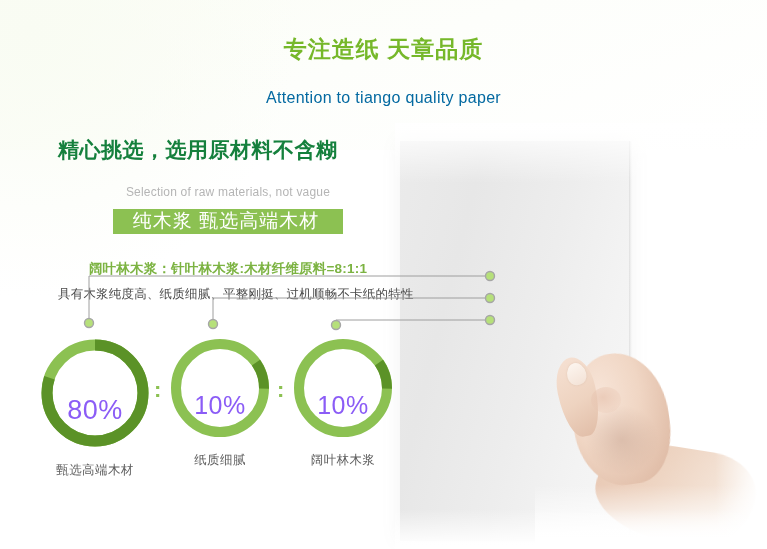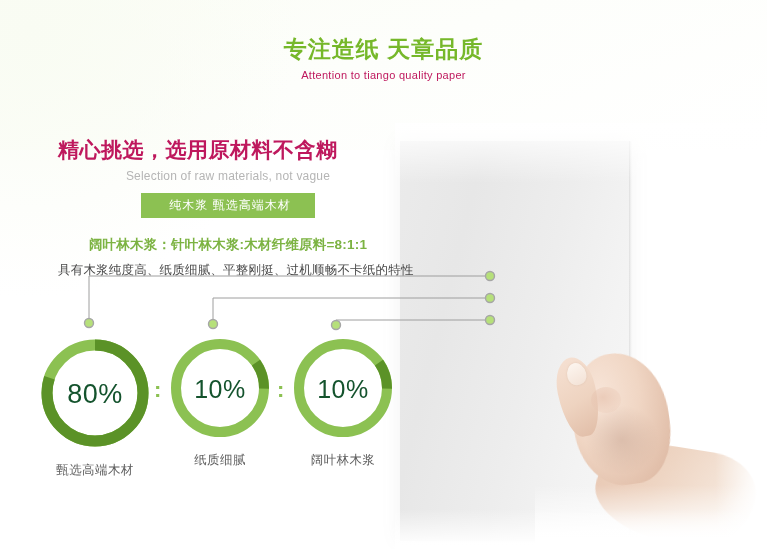--- a/index.html
+++ b/index.html
@@ -50,25 +50,26 @@
   }
   .header-title {
     font-size: 23px;
     font-weight: bold;
     color: #76b82a;
     letter-spacing: 1px;
     line-height: 30px;
     white-space: nowrap;
   }
   .header-subtitle {
-    font-size: 11px;
-    color: #be185d;
+    font-size: 16px;
+    color: #0369a1;
     line-height: 22px;
     letter-spacing: 0.3px;
     white-space: nowrap;
+    margin-top: 23px;
   }
 
   
   .photo {
     position: absolute;
     left: 395px;
     top: 95px;
     width: 372px;
     height: 454px;
   }
@@ -191,50 +192,50 @@
   
   .lead-block {
     position: absolute;
     left: 58px;
     top: 136px;
     width: 340px;
   }
   .lead-title {
     font-size: 21px;
     font-weight: bold;
-    color: #be185d;
+    color: #15803d;
     letter-spacing: 0.5px;
     line-height: 28px;
     white-space: nowrap;
   }
   .lead-subtitle {
-    margin-top: 3px;
+    margin-top: 19px;
     font-size: 12px;
     color: #b5b5b5;
     text-align: center;
     line-height: 18px;
     letter-spacing: 0.2px;
     white-space: nowrap;
   }
   .badge-row {
     margin-top: 8px;
     text-align: center;
   }
   .green-badge {
     display: inline-block;
     background: #8cc152;
     color: #ffffff;
-    font-size: 12px;
+    font-size: 19px;
     line-height: 22px;
-    padding: 1px 24px 2px 28px;
+    padding: 1px 24px 2px 20px;
     letter-spacing: 1px;
     white-space: nowrap;
   }
   .ratio-line {
-    margin-top: 18px;
+    margin-top: 26px;
     text-align: center;
     font-size: 13.5px;
     font-weight: bold;
     color: #7cb342;
     letter-spacing: 0.2px;
     white-space: nowrap;
   }
   .desc-line {
     margin-top: 8px;
     text-align: center;
@@ -278,28 +279,28 @@
     height: 108px;
     margin: 0 auto;
   }
   .donut-item.i0 .donut-wrap { width: 118px; height: 118px; }
 
   .donut-wrap svg { display: block; }
 
   .donut-value {
     position: absolute;
     left: 0;
-    top: 1px;
+    top: 17px;
     width: 100%;
     height: 100%;
     display: flex;
     align-items: center;
     justify-content: center;
     font-size: 25px;
-    color: #14532d;
+    color: #8b5cf6;
     letter-spacing: 0.5px;
   }
   .donut-item.i0 .donut-value { font-size: 27px; }
 
   .donut-caption {
     margin-top: 10px;
     font-size: 12.5px;
     color: #5d5d5d;
     letter-spacing: 0.4px;
     white-space: nowrap;

